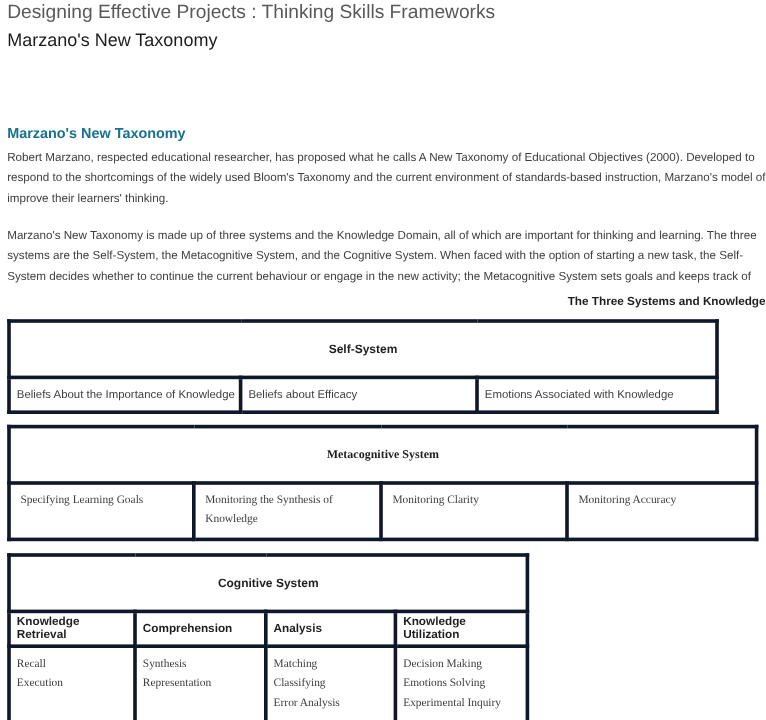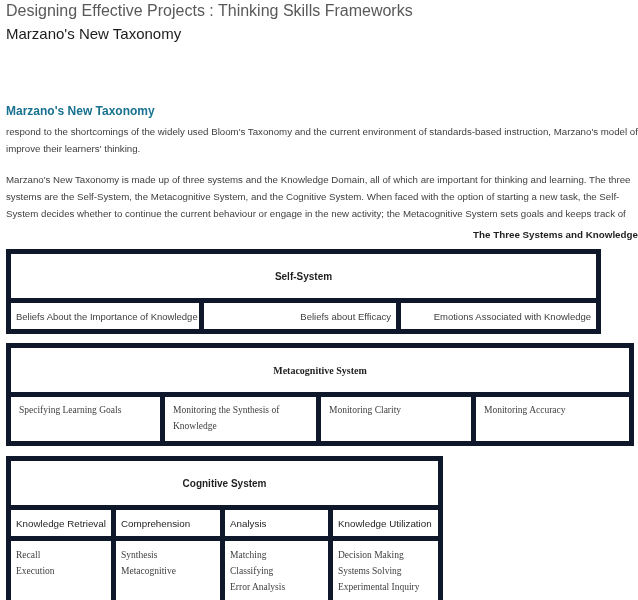--- a/index.html
+++ b/index.html
@@ -29,54 +29,55 @@
   .para2 { margin-top: 14px; }
   .subheading {
     margin: 6px 0 0; font-size: 9.8px; line-height: 14px;
     font-weight: bold; color: #1f1f1f; text-align: right;
   }
 
   table.tbl {
     border-collapse: collapse; table-layout: fixed;
     font-size: 9.5px; color: #3e3e3e;
   }
-  table.tbl, .tbl th, .tbl td { border: 5px solid #0f172a; }
+  table.tbl, .tbl th, .tbl td { border: 3px solid #0f172a; }
   .tbl th.tbl-title {
     height: 42px; text-align: center; vertical-align: middle;
     font-weight: bold; font-size: 10px; color: #1f1f1f;
   }
   .tbl-self { width: 590px; margin-top: 7px; }
   .tbl-self td {
-    height: 26px; padding: 0 5px; vertical-align: middle; white-space: nowrap; text-align: right;
+    height: 26px; padding: 0 5px; vertical-align: middle; white-space: nowrap;
   }
   .tbl-meta { width: 623px; margin-top: 9px; font-family: Liberation Serif, serif; }
   .tbl-meta td {
     height: 39px; padding: 5px 8px 0 8px; vertical-align: top; line-height: 16px;
   }
   .tbl-cog { width: 432px; margin-top: 10px; }
   .tbl-cog th.col-head {
     height: 26px; text-align: left; vertical-align: middle;
-    padding: 0 5px; font-weight: normal; font-size: 9.8px; color: #1f1f1f;
+    padding: 0 5px; font-weight: bold; font-size: 9.8px; color: #1f1f1f;
   }
   .tbl-cog td.cell-list {
     height: 86px; padding: 6px 5px 0; vertical-align: top;
   }
   .cell-list .cell-line { line-height: 16px; white-space: nowrap; font-family: Liberation Serif, serif; }
 </style>
 </head>
 <body>
 
 <div class="page">
 
   <div class="breadcrumb">Designing Effective Projects : Thinking Skills Frameworks</div>
   <h1 class="page-title">Marzano's New Taxonomy</h1>
 
   <h2 class="section-heading">Marzano's New Taxonomy</h2>
 
   <div class="body-para para1">
+    <div class="line">Robert Marzano, respected educational researcher, has proposed what he calls A New Taxonomy of Educational Objectives (2000). Developed to</div>
     <div class="line">respond to the shortcomings of the widely used Bloom's Taxonomy and the current environment of standards-based instruction, Marzano's model of</div>
     <div class="line">improve their learners' thinking.</div>
   </div>
 
   <div class="body-para para2">
     <div class="line">Marzano's New Taxonomy is made up of three systems and the Knowledge Domain, all of which are important for thinking and learning. The three</div>
     <div class="line">systems are the Self-System, the Metacognitive System, and the Cognitive System. When faced with the option of starting a new task, the Self-</div>
     <div class="line">System decides whether to continue the current behaviour or engage in the new activity; the Metacognitive System sets goals and keeps track of</div>
   </div>
 
@@ -137,31 +138,31 @@
       <th class="col-head">Analysis</th>
       <th class="col-head">Knowledge Utilization</th>
     </tr>
     <tr>
       <td class="cell-list">
         <div class="cell-line">Recall</div>
         <div class="cell-line">Execution</div>
       </td>
       <td class="cell-list">
         <div class="cell-line">Synthesis</div>
-        <div class="cell-line">Metacognitive</div>
+        <div class="cell-line">Representation</div>
       </td>
       <td class="cell-list">
         <div class="cell-line">Matching</div>
         <div class="cell-line">Classifying</div>
         <div class="cell-line">Error Analysis</div>
 
       </td>
       <td class="cell-list">
         <div class="cell-line">Decision Making</div>
-        <div class="cell-line">Systems Solving</div>
+        <div class="cell-line">Emotions Solving</div>
         <div class="cell-line">Experimental Inquiry</div>
 
       </td>
     </tr>
   </tbody>
     </table>
 
 </div>
 
 </body></html>

